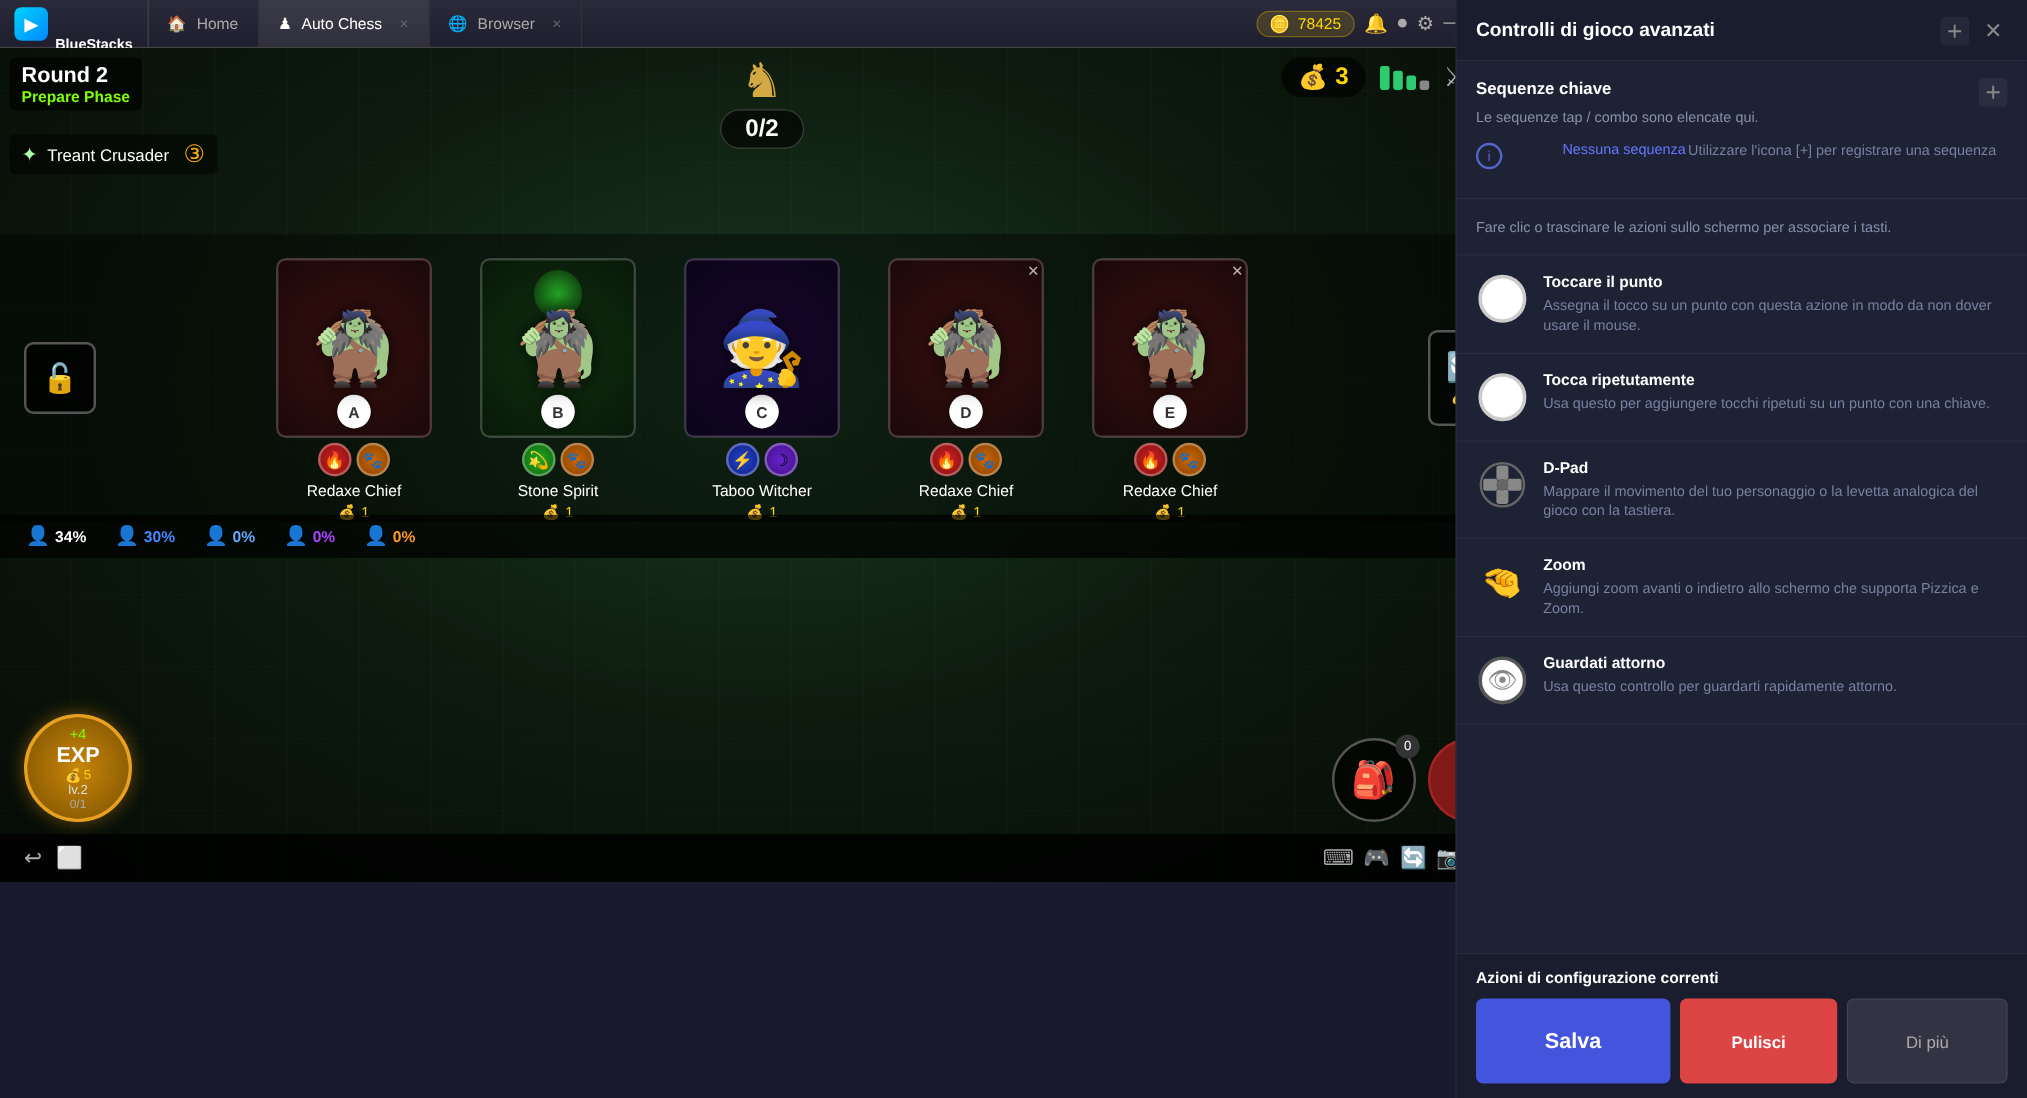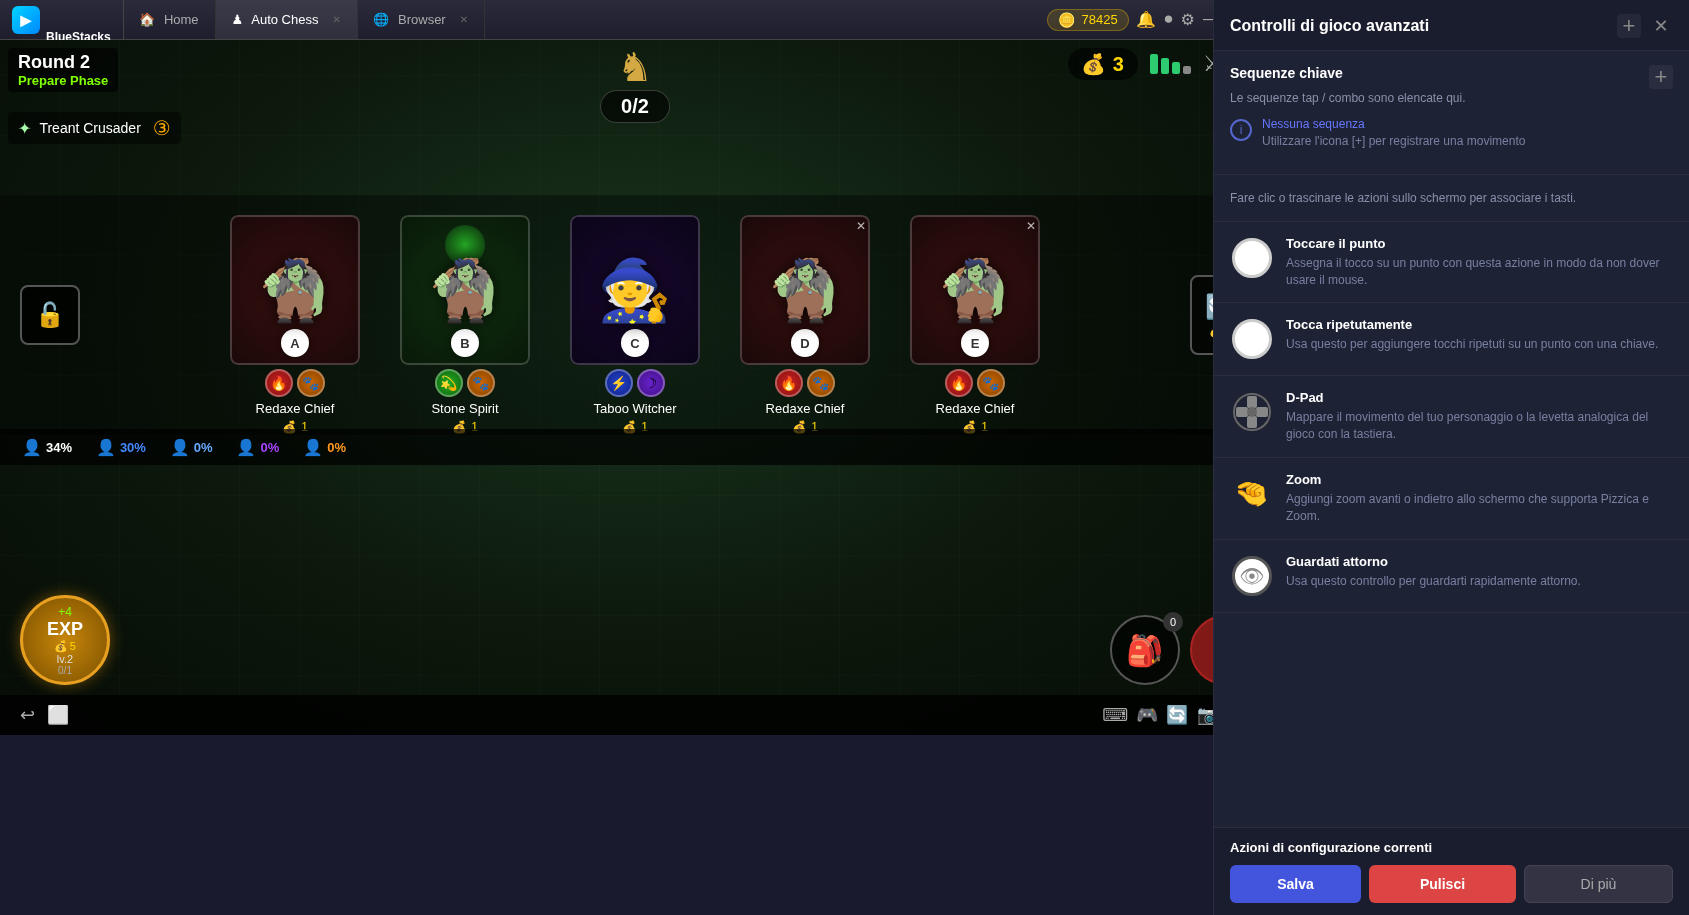--- a/index.html
+++ b/index.html
@@ -275,21 +275,21 @@
     .section-desc { color: #8890aa; font-size: 12px; line-height: 1.5; }
 
     .no-sequence {
       display: flex; align-items: flex-start; gap: 10px; padding: 10px 0;
     }
     .info-circle {
       width: 22px; height: 22px; border: 2px solid #5566cc;
       border-radius: 50%; display: flex; align-items: center; justify-content: center;
       color: #5566cc; font-size: 12px; flex-shrink: 0; margin-top: 2px;
     }
-    .no-seq-text { display: flex; flex-direction: column; gap: 2px; }
+    .no-seq-text { display: flex; flex-direction: row; gap: 2px; margin-left: 40px; }
     .no-seq-link { color: #6677ff; font-size: 12px; }
     .no-seq-desc { color: #7880a0; font-size: 12px; line-height: 1.4; }
 
     
     .control-item {
       display: flex; align-items: flex-start; gap: 12px; padding: 14px 16px;
       border-bottom: 1px solid #2a2d3e; cursor: pointer;
     }
     .control-icon-box {
       width: 44px; height: 44px; flex-shrink: 0;
@@ -314,23 +314,23 @@
     .ctrl-desc { color: #7880a0; font-size: 12px; line-height: 1.4; }
 
     
     .panel-footer {
       margin-top: auto; padding: 12px 16px; border-top: 1px solid #2a2d3e;
       background: #1a1d2e;
     }
     .footer-label { color: white; font-size: 13px; font-weight: bold; margin-bottom: 10px; }
     .footer-buttons { display: flex; gap: 8px; }
     .btn-salva {
-      flex: 1; padding: 2px; background: #4455dd;
+      flex: 1; padding: 25px; background: #4455dd;
       border: none; border-radius: 6px; color: white;
-      font-size: 14px; font-weight: bold; cursor: pointer;
+      font-size: 18px; font-weight: bold; cursor: pointer;
     }
     .btn-pulisci {
       flex: 1; padding: 10px; background: #dd4444;
       border: none; border-radius: 6px; color: white;
       font-size: 14px; font-weight: bold; cursor: pointer;
     }
     .btn-dipiu {
       flex: 1; padding: 10px; background: #334;
       border: 1px solid #445; border-radius: 6px; color: #aaa;
       font-size: 14px; cursor: pointer;
@@ -605,21 +605,21 @@
     <div style="display:flex;align-items:center;justify-content:space-between;">
       <div class="section-title">Sequenze chiave</div>
       <div class="panel-add">+</div>
     </div>
     <div class="section-desc">Le sequenze tap / combo sono elencate qui.</div>
 
     <div class="no-sequence">
       <div class="info-circle">i</div>
       <div class="no-seq-text">
         <div class="no-seq-link">Nessuna sequenza</div>
-        <div class="no-seq-desc">Utilizzare l'icona [+] per registrare una movimento</div>
+        <div class="no-seq-desc">Utilizzare l'icona [+] per registrare una sequenza</div>
       </div>
     </div>
   </div>
 
   <div class="panel-section">
     <div class="section-desc">Fare clic o trascinare le azioni sullo schermo per associare i tasti.</div>
   </div>
 
   <div class="control-item">
     <div class="control-icon-box">

